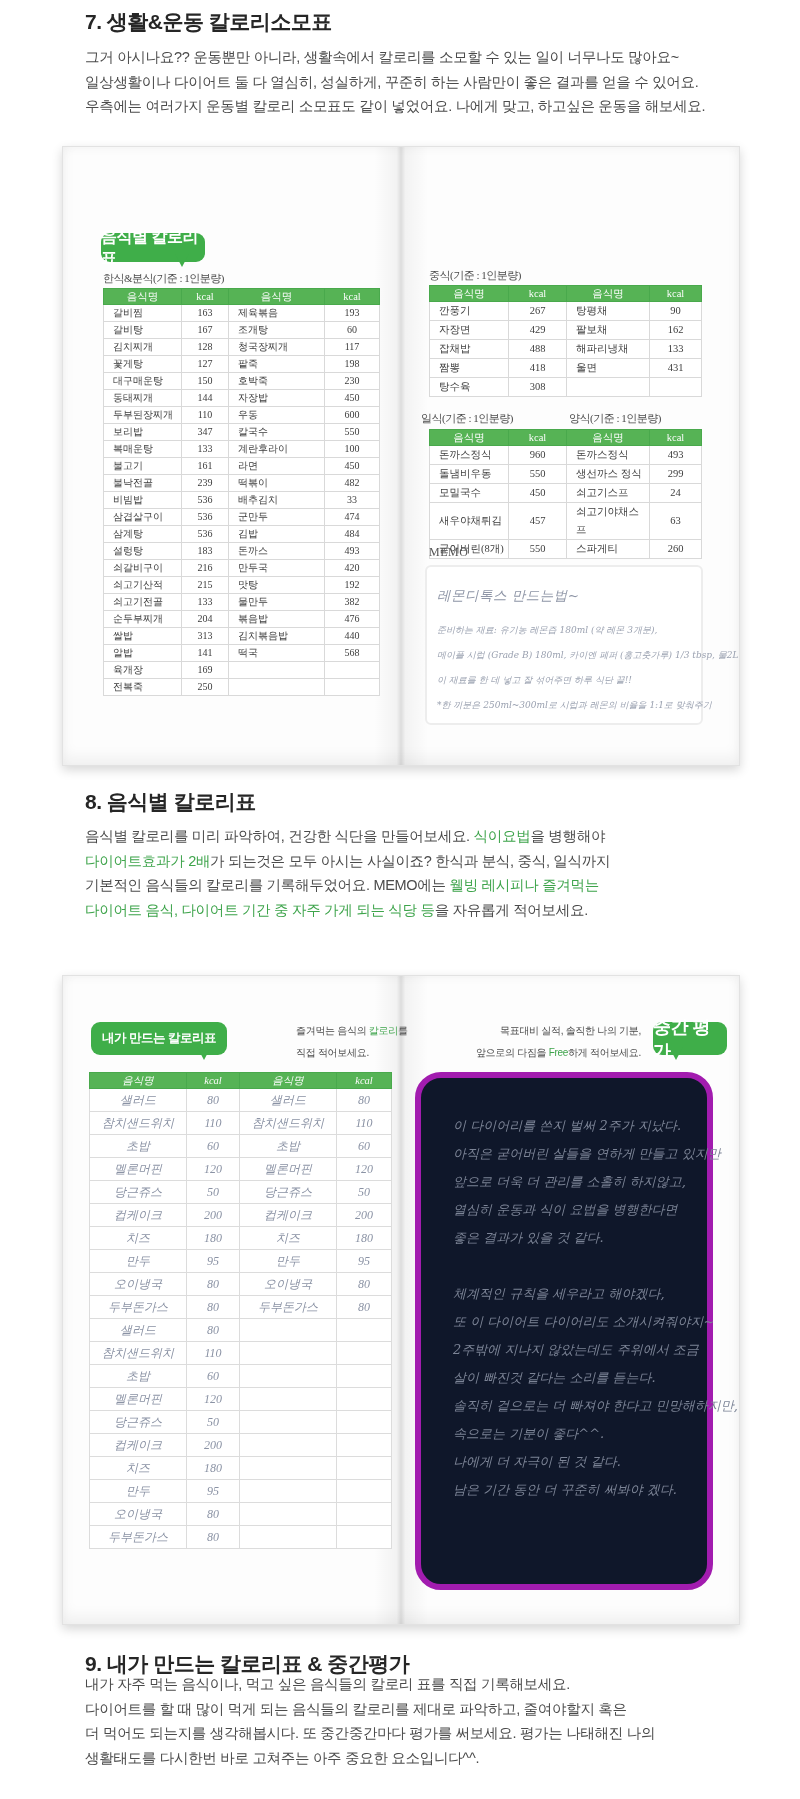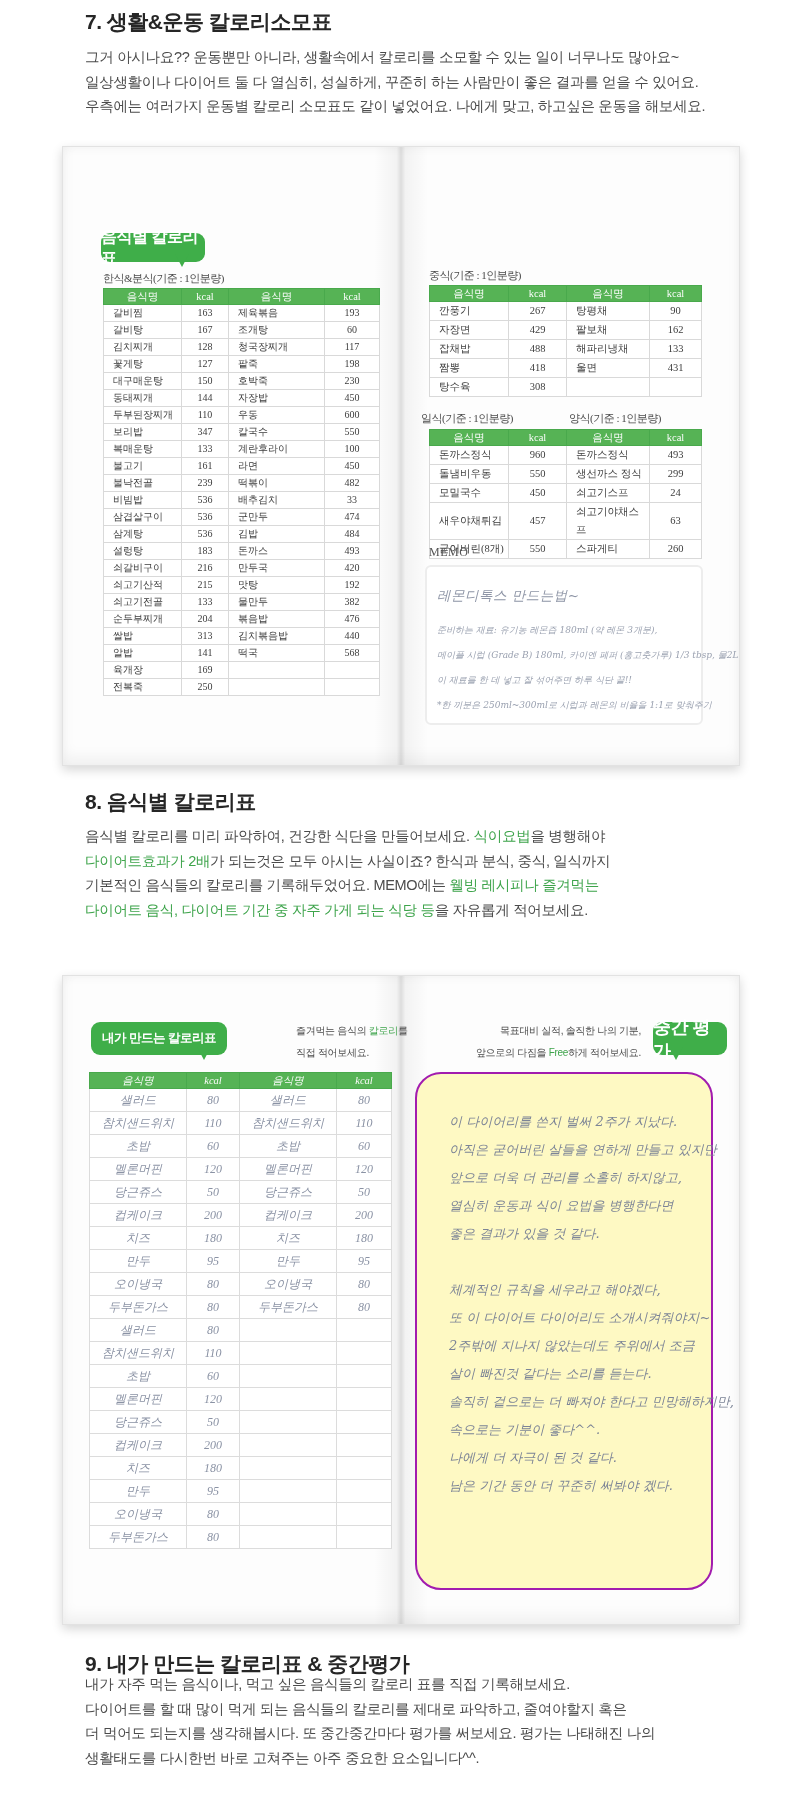--- a/index.html
+++ b/index.html
@@ -74,21 +74,21 @@
   }
   .memo-box {
     position:absolute; border:2px solid #ededed; border-radius:6px; background:#fff;
     padding:20px 18px 0 10px;
   }
   .memo-title { font-size:13.5px; color:#8e95a6; letter-spacing:0.5px; }
   .memo-lines { margin-top:13px; }
   .memo-lines .line { font-size:9px; line-height:25px; color:#9aa1b0; white-space:nowrap; }
 
   .diary-box {
-    position:absolute; border:2px solid #a21caf; border-radius:26px; background:#fef9c3;
+    position:absolute; border:6px solid #a21caf; border-radius:26px; background:#0f172a;
     padding:34px 0 8px 32px;
   }
   .diary-box .line { font-size:13px; line-height:28px; color:#7c8496; white-space:nowrap; }
   .diary-box .line.blank { min-height:28px; }
 
   .b2-caption { position:absolute; font-size:10px; line-height:21.5px; color:#4a4a4a; letter-spacing:-0.3px; }
   .b2-caption.right { text-align:right; }
 </style>
 </head>
 <body>

